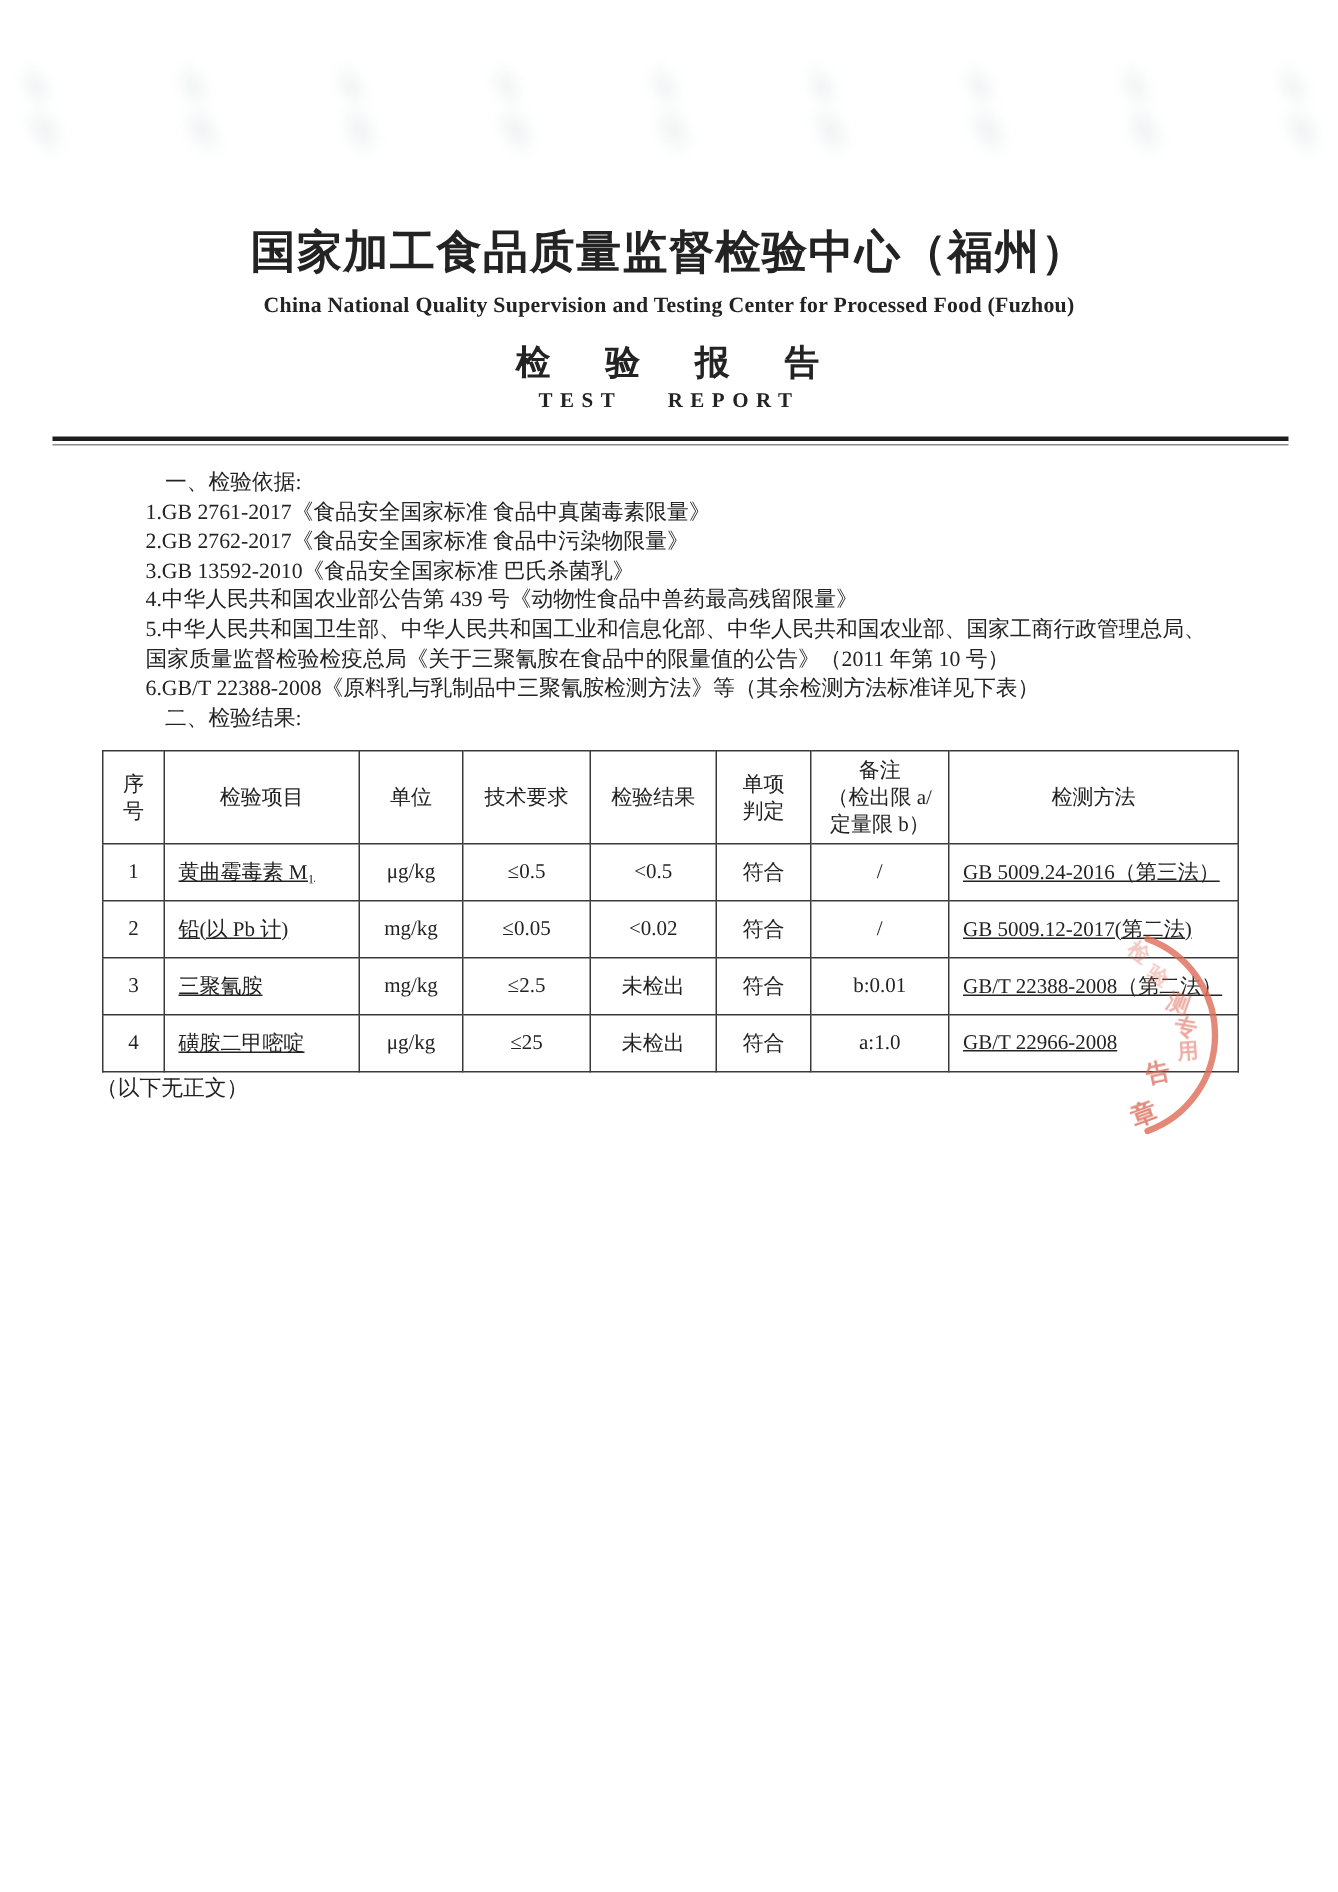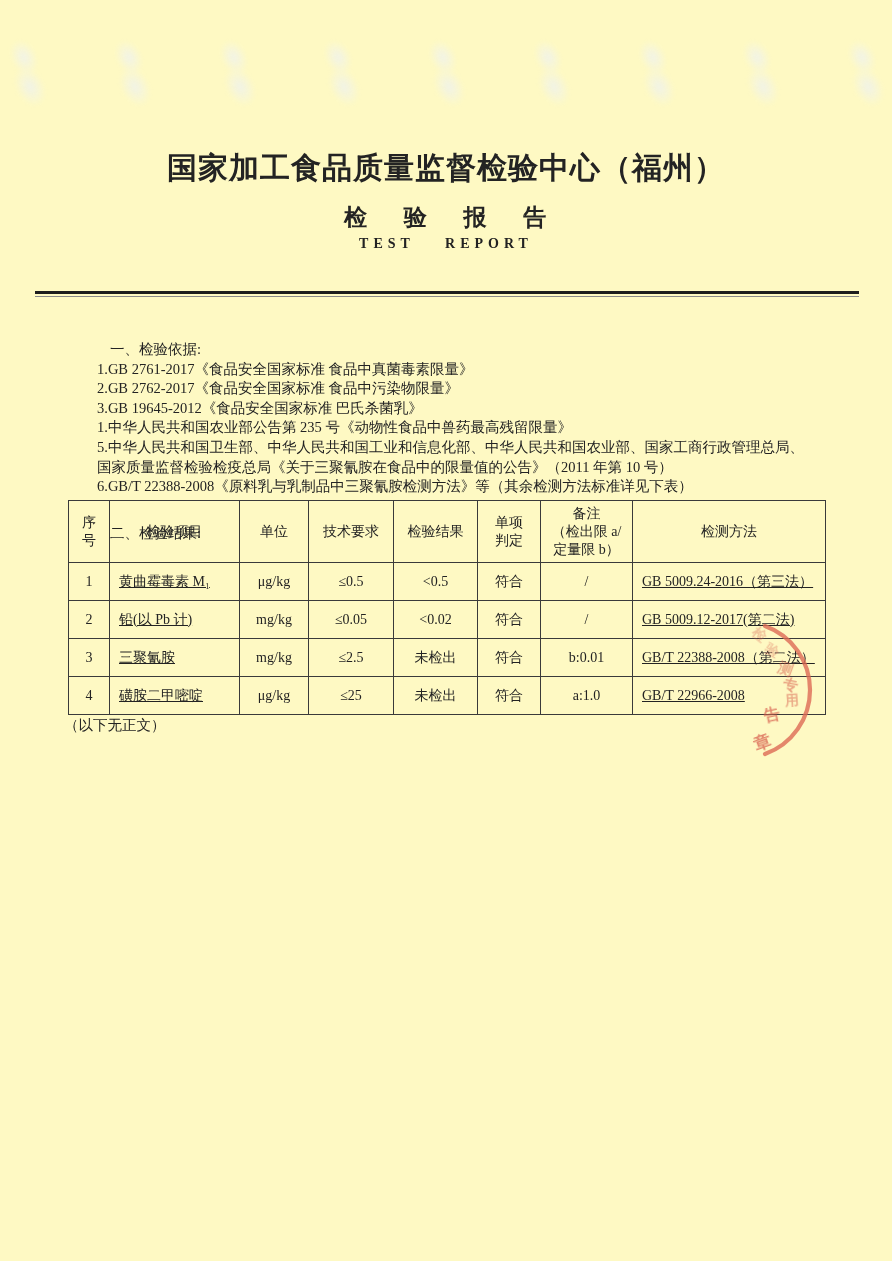--- a/index.html
+++ b/index.html
@@ -1,20 +1,20 @@
 <!DOCTYPE html>
 <html><head>
 <meta charset="utf-8">
 <style>
   html,body{margin:0;padding:0;background:#e9e9e9;}
   .page{
     position:relative;
     width:892px;height:1261px;
     margin:0 auto;
-    background:#fef9c3;
+    background:#ffffff;
     font-family:"Liberation Serif","DejaVu Serif",serif;
     color:#232323;
     overflow:hidden;
   }
   
   .watermarks{
     position:absolute;top:36px;left:6px;right:6px;height:80px;
     display:flex;justify-content:space-between;align-items:flex-start;
     pointer-events:none;
   }
@@ -44,21 +44,21 @@
   .meta .right{margin-right:40px;}
   .rule{
     position:absolute;top:291px;left:35px;right:33px;height:2px;
     border-top:3px solid #1d1d1d;border-bottom:1px solid #8a8a8a;
   }
   
   .basis{
     position:absolute;top:313px;left:97px;width:717px;
     font-size:14.5px;line-height:19.6px;
   }
-  .section-heading{padding-left:13px;margin-top:27px;}
+  .section-heading{padding-left:13px;}
   .basis-item{}
   
   .results-table{
     position:absolute;top:500px;left:68px;
     border-collapse:collapse;table-layout:fixed;width:757px;
     font-size:14px;
   }
   .results-table th,.results-table td{
     border:1px solid #3a3a3a;
     text-align:center;vertical-align:middle;
@@ -101,33 +101,34 @@
     <div class="wm-blob"></div>
     <div class="wm-blob"></div>
     <div class="wm-blob"></div>
     <div class="wm-blob"></div>
     <div class="wm-blob"></div>
     <div class="wm-blob"></div>
   </div>
 
   <div class="header">
     <div class="org-cn">国家加工食品质量监督检验中心（福州）</div>
+    <div class="org-en">China National Quality Supervision and Testing Center for Processed Food (Fuzhou)</div>
     <div class="title-cn">检 验 报 告</div>
     <div class="title-en">TEST REPORT</div>
   </div>
 
 
   <div class="rule"></div>
 
   <div class="basis">
     <div class="section-heading">一、检验依据:</div>
     <div class="basis-item">1.GB 2761-2017《食品安全国家标准 食品中真菌毒素限量》</div>
     <div class="basis-item">2.GB 2762-2017《食品安全国家标准 食品中污染物限量》</div>
-    <div class="basis-item">3.GB 19645-2012《食品安全国家标准 巴氏杀菌乳》</div>
-    <div class="basis-item">1.中华人民共和国农业部公告第 235 号《动物性食品中兽药最高残留限量》</div>
+    <div class="basis-item">3.GB 13592-2010《食品安全国家标准 巴氏杀菌乳》</div>
+    <div class="basis-item">4.中华人民共和国农业部公告第 439 号《动物性食品中兽药最高残留限量》</div>
     <div class="basis-item">5.中华人民共和国卫生部、中华人民共和国工业和信息化部、中华人民共和国农业部、国家工商行政管理总局、国家质量监督检验检疫总局《关于三聚氰胺在食品中的限量值的公告》（2011 年第 10 号）</div>
     <div class="basis-item">6.GB/T 22388-2008《原料乳与乳制品中三聚氰胺检测方法》等（其余检测方法标准详见下表）</div>
     <div class="section-heading">二、检验结果:</div>
   </div>
 
   <table class="results-table">
     <colgroup>
       <col style="width:41px">
         <col style="width:130px">
         <col style="width:69px">

